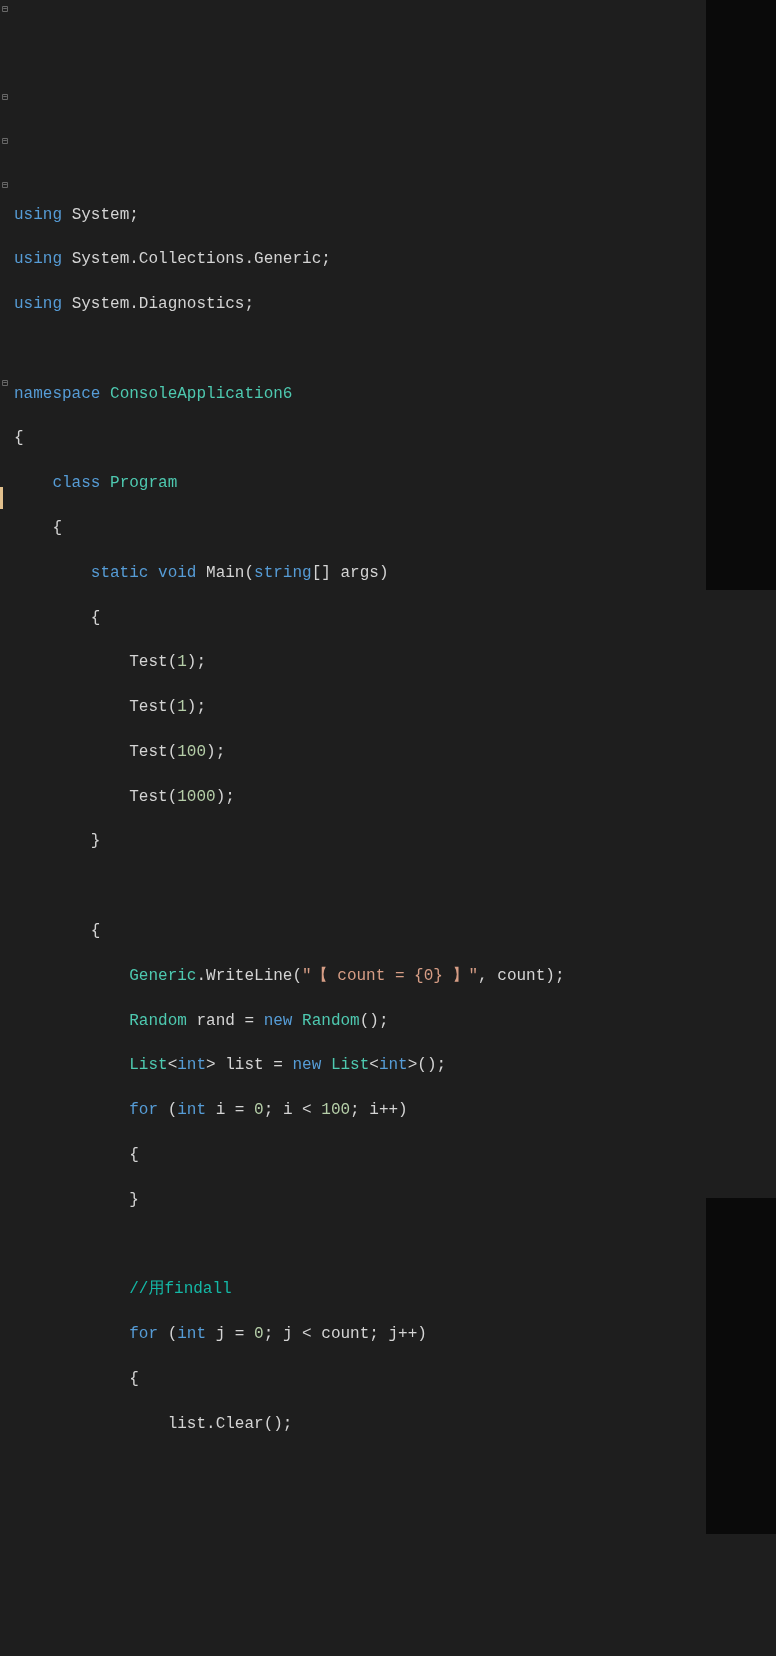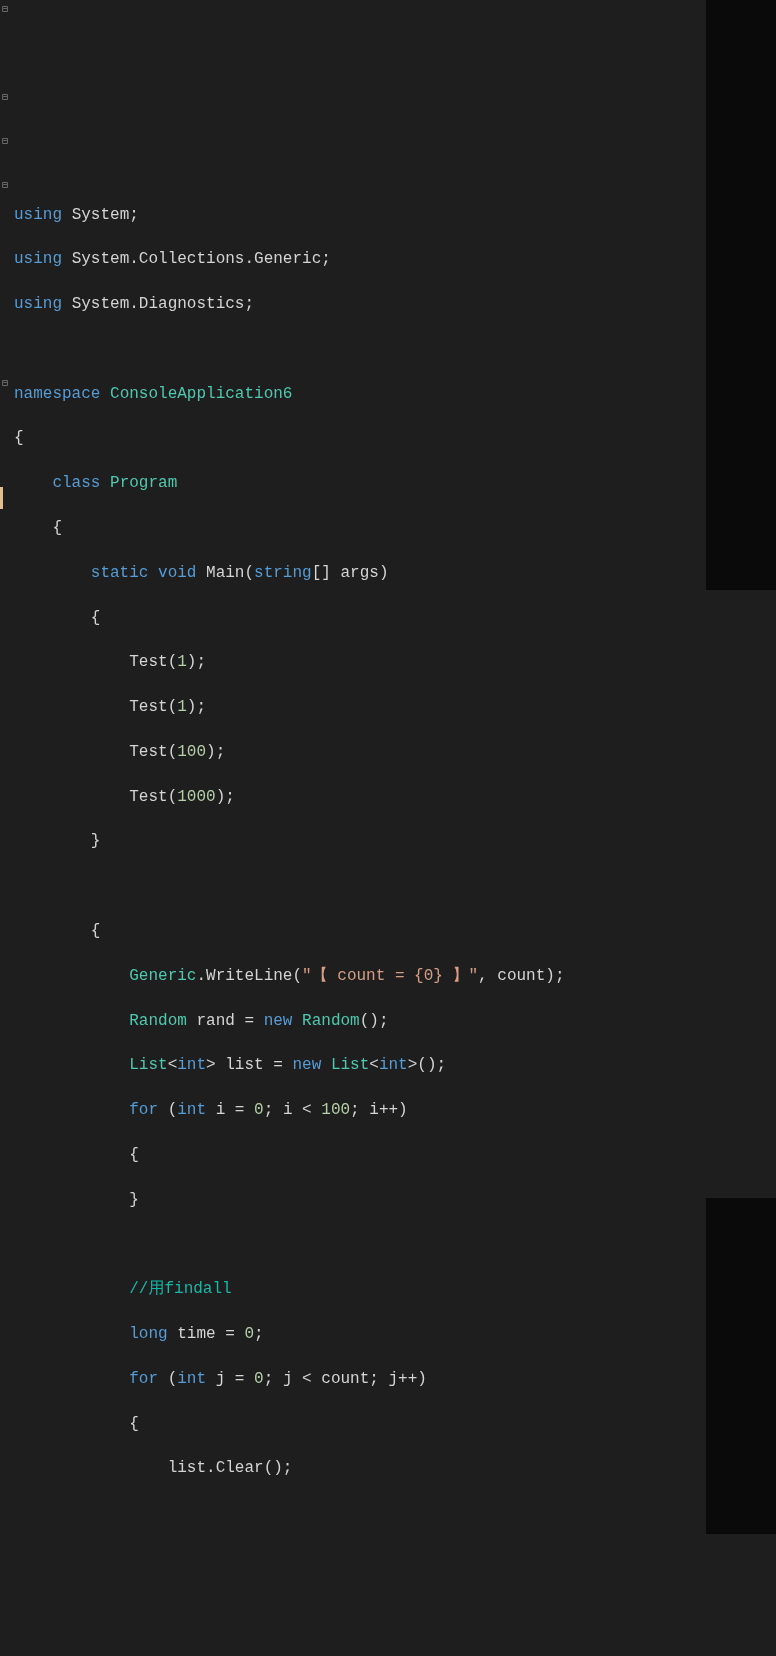--- a/index.html
+++ b/index.html
@@ -93,21 +93,20 @@
 <span class="line"> </span>
 <span class="line">        {</span>
 <span class="line">            <span class="type">Generic</span>.WriteLine(<span class="str">"<span>【 count = {0} 】</span>"</span>, count);</span>
 <span class="line">            <span class="type">Random</span> <span>rand</span> = <span class="kw">new</span> <span class="type">Random</span>();</span>
 <span class="line">            <span class="type">List</span>&lt;<span class="kw">int</span>&gt; <span>list</span> = <span class="kw">new</span> <span class="type">List</span>&lt;<span class="kw">int</span>&gt;();</span>
 <span class="line">            <span class="kw">for</span> (<span class="kw">int</span> i = <span class="num">0</span>; i &lt; <span class="num">100</span>; i++)</span>
 <span class="line">            {</span>
 <span class="line">            }</span>
 <span class="line"> </span>
 <span class="line">            <span class="cmt">//用findall</span></span>
-<span class="line">            <span class="kw">long</span> <span>time</span> = <span class="num">0</span>;</span>
 <span class="line">            <span class="kw">for</span> (<span class="kw">int</span> j = <span class="num">0</span>; j &lt; count; j++)</span>
 <span class="line">            {</span>
 <span class="line">                list.Clear();</span>
 
 
 
 
 
 
 

